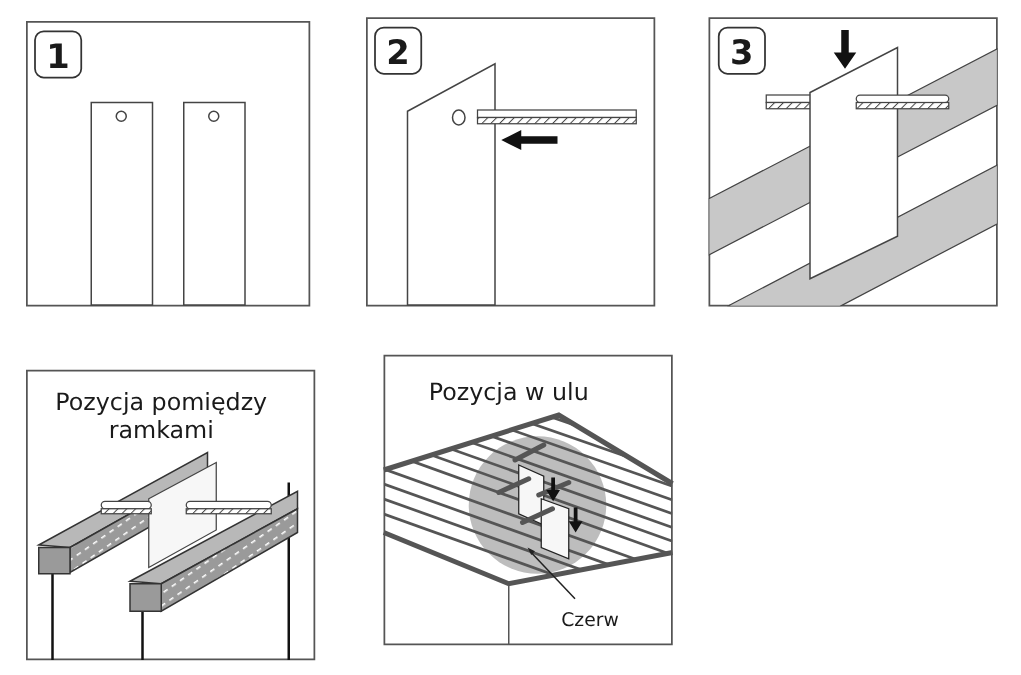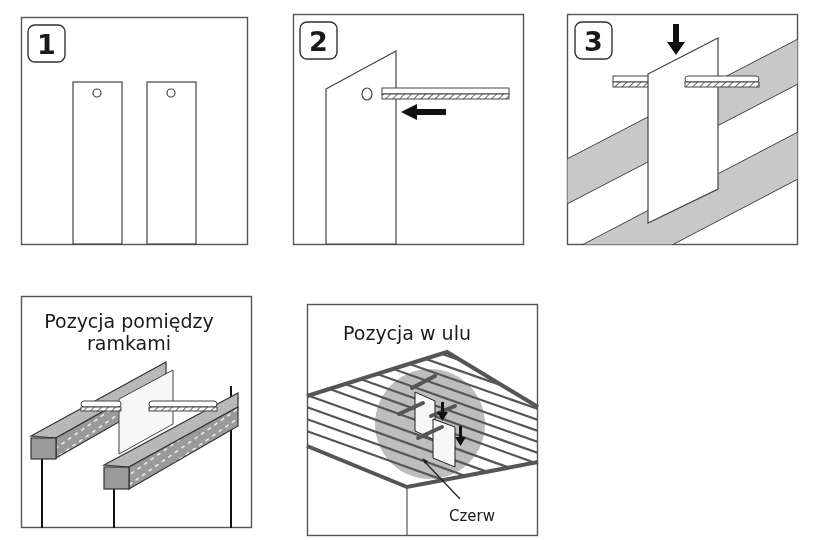--- a/index.html
+++ b/index.html
@@ -115,21 +115,21 @@
       <polygon points="108,171 217,111 217,130 108,193" fill="url(#sheen)" stroke="#333" stroke-width="1.2"></polygon>
       <rect x="83" y="171" width="25" height="22" fill="#9a9a9a" stroke="#333" stroke-width="1.2"></rect>
     </g>
     <g>
       <rect x="128" y="105" width="68" height="6" rx="3" fill="#fff" stroke="#444" stroke-width="1"></rect>
       <rect x="128" y="111" width="68" height="4" fill="url(#hatch4)" stroke="#444" stroke-width="1"></rect>
     </g>
   </svg>
 </div>
 
-<div class="panel" style="left:307px;top:304px;">
+<div class="panel" style="left:307px;top:284px;">
   <svg width="231" height="232" viewBox="0 0 231 232">
     <defs>
       <clipPath id="clip5">
           <polygon points="0,92 140,48 231,103 231,158 100,183 0,142"></polygon>
         </clipPath>
     </defs>
     <rect x="0.5" y="0.5" width="230" height="231" fill="#fff" stroke="#555" stroke-width="1.4"></rect>
     <text class="caption" x="36" y="36">Pozycja w ulu</text>
 
     <circle cx="123" cy="120" r="55" fill="#bdbdbd"></circle>

